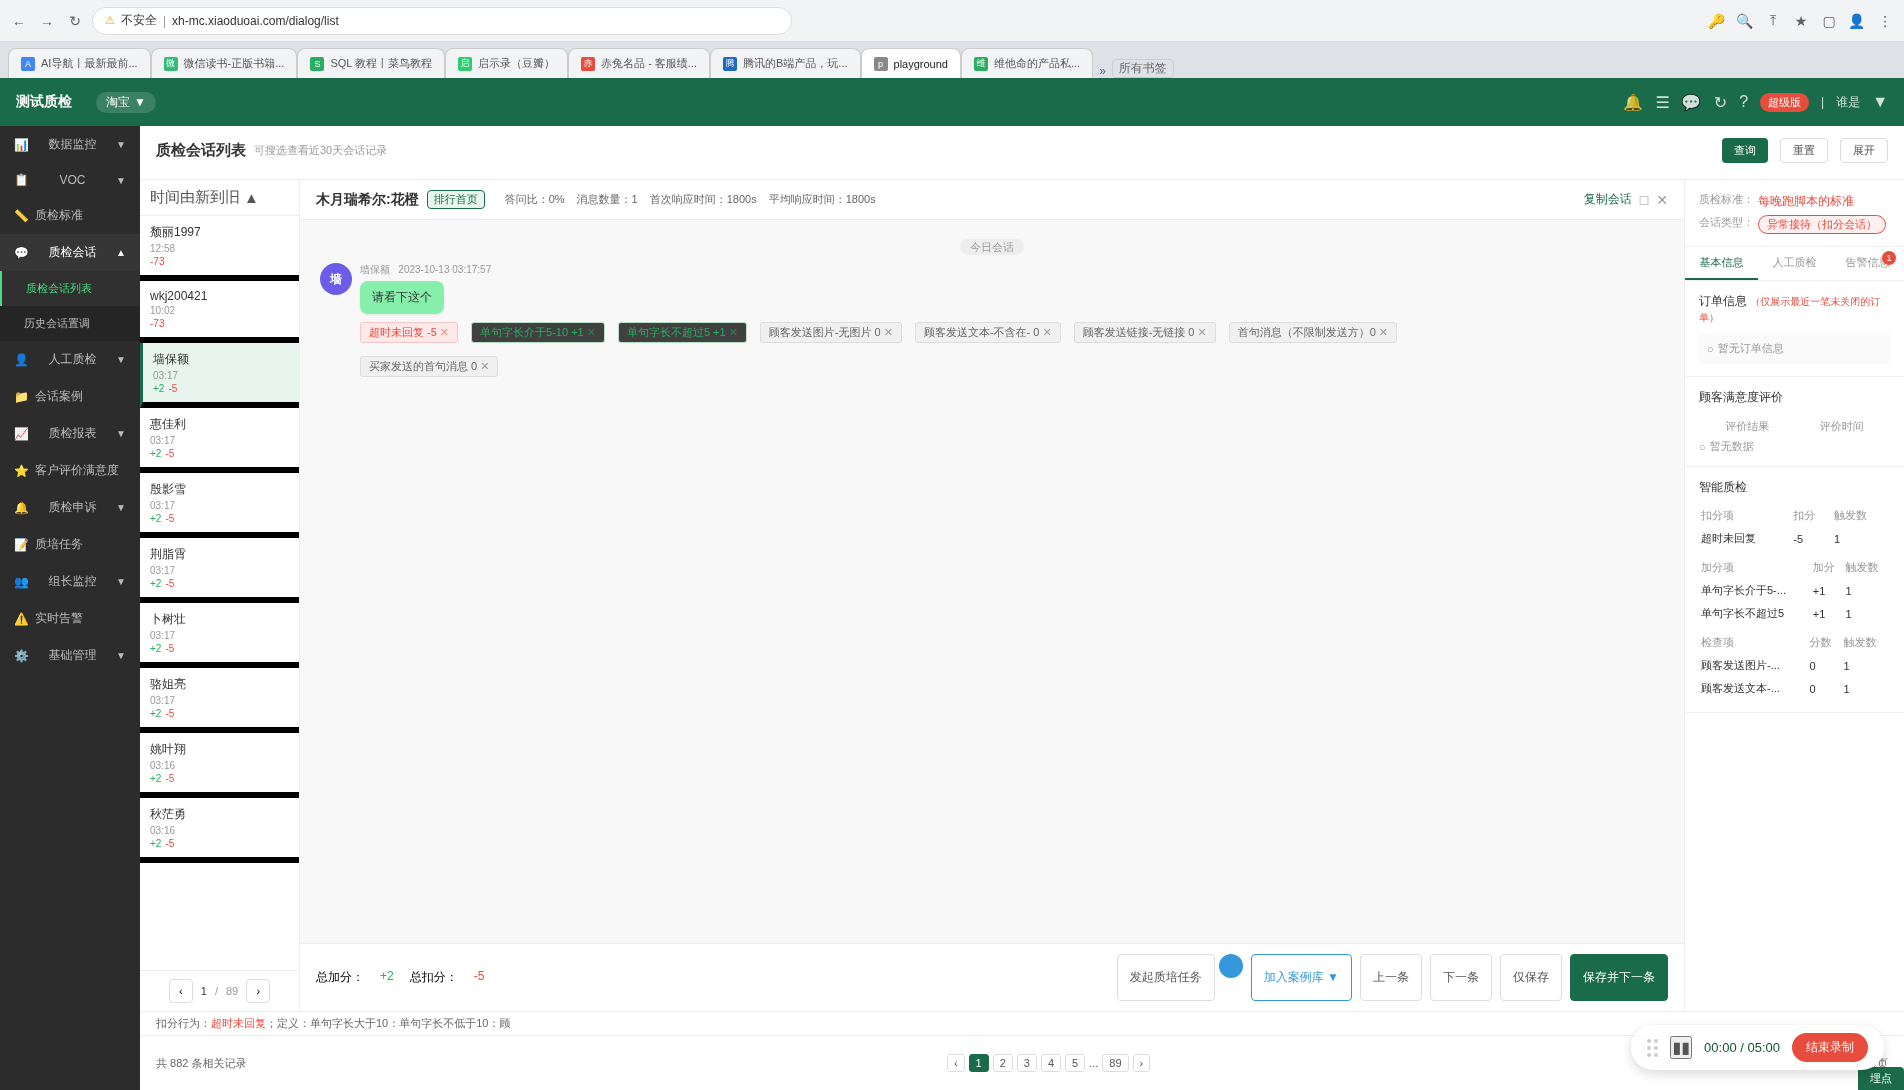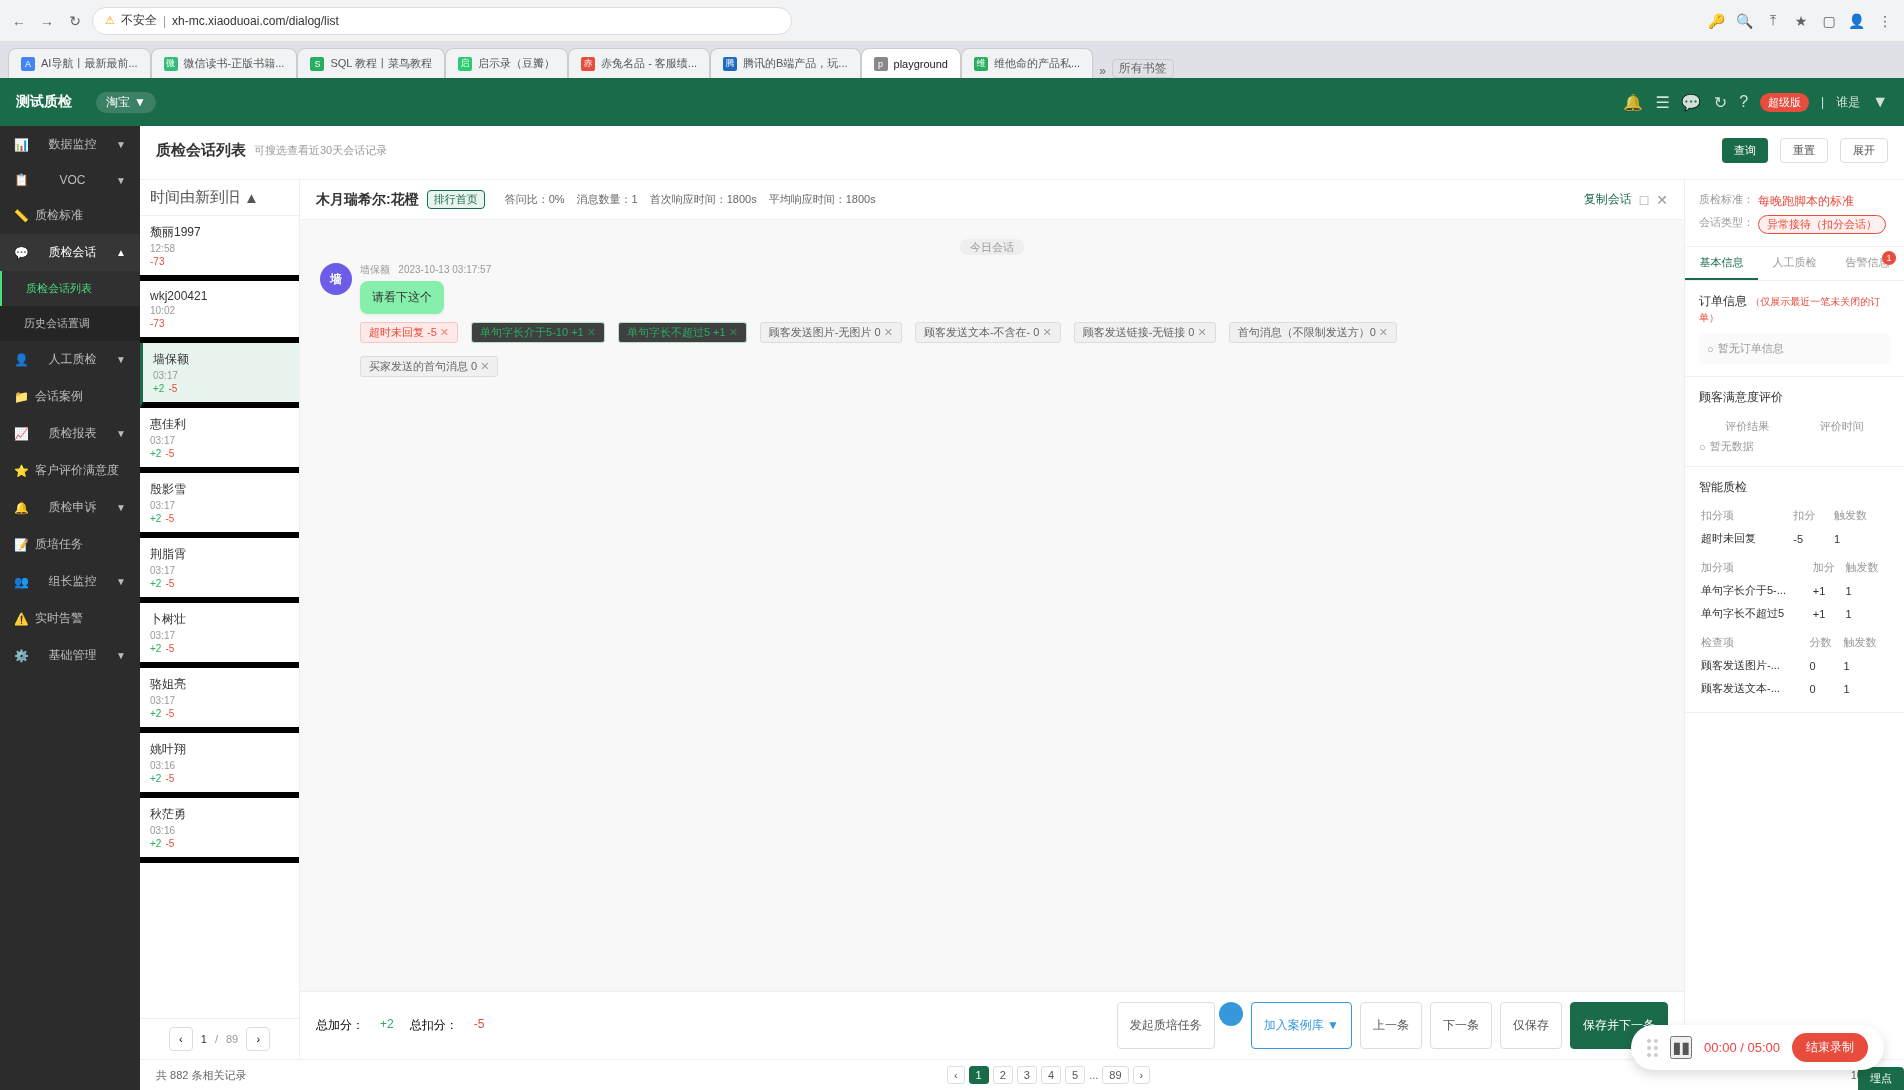--- a/index.html
+++ b/index.html
@@ -119,32 +119,32 @@
     .smart-table th { color: #999; font-weight: normal; padding: 4px 2px; text-align: left; }
     .smart-table td { padding: 4px 2px; color: #333; }
     .score-red { color: #e74c3c; }
     .score-green { color: #27ae60; }
 
     
     .bottom-info { background: #fff; padding: 4px 16px; border-top: 1px solid #eee; font-size: 11px; color: #666; display: flex; align-items: center; gap: 8px; }
     .bottom-info .highlight-red { color: #e74c3c; }
 
     
-    .page-footer { background: #fff; padding: 6px 16px; border-top: 1px solid #eee; display: flex; align-items: center; justify-content: space-between; font-size: 11px; color: #666; }
+    .page-footer { background: #fff; padding: 18px 16px; border-top: 1px solid #eee; display: flex; align-items: center; justify-content: space-between; font-size: 11px; color: #666; }
     .pagination { display: flex; align-items: center; gap: 4px; }
     .pag-btn { border: 1px solid #ddd; background: #fff; padding: 2px 6px; border-radius: 3px; cursor: pointer; font-size: 11px; color: #555; }
     .pag-btn.active { background: #1a6b4a; color: #fff; border-color: #1a6b4a; }
 
     
     .recording-bar { position: fixed; bottom: 20px; right: 20px; background: #fff; border-radius: 24px; padding: 8px 16px; box-shadow: 0 4px 12px rgba(0,0,0,0.15); display: flex; align-items: center; gap: 12px; z-index: 100; }
     .rec-dots { display: flex; flex-direction: column; gap: 3px; }
     .rec-dot-row { display: flex; gap: 3px; }
     .rec-dot { width: 4px; height: 4px; border-radius: 50%; background: #ccc; }
     .rec-pause { color: #555; font-size: 16px; cursor: pointer; }
-    .rec-time { font-size: 13px; color: #ef4444; font-weight: 500; }
+    .rec-time { font-size: 13px; color: #14532d; font-weight: 500; }
     .rec-end-btn { background: #e74c3c; color: #fff; border: none; border-radius: 20px; padding: 6px 14px; font-size: 12px; cursor: pointer; }
 
     .tip-btn { position: fixed; bottom: 0; right: 0; background: #1a6b4a; color: #fff; border: none; padding: 4px 12px; font-size: 11px; cursor: pointer; border-radius: 4px 4px 0 0; }
   </style>
 </head>
 <body>
 
 <div class="browser-chrome">
   <div class="browser-nav">
     <button class="nav-btn">←</button>
@@ -616,20 +616,23 @@
                   <td>顾客发送文本-...</td>
                   <td>0</td>
                   <td>1</td>
                 </tr>
               </tbody>
             </table>
           </div>
         </div>
       </div>
 
+      <div class="bottom-info">
+        <span>扣分行为：<span class="highlight-red">超时未回复</span>；定义：单句字长大于10：单句字长不低于10：顾</span>
+      </div>
 
       <div class="page-footer">
         <span>共 882 条相关记录</span>
         <div class="pagination">
           <button class="pag-btn">‹</button>
           <button class="pag-btn active">1</button>
           <button class="pag-btn">2</button>
           <button class="pag-btn">3</button>
           <button class="pag-btn">4</button>
           <button class="pag-btn">5</button>

